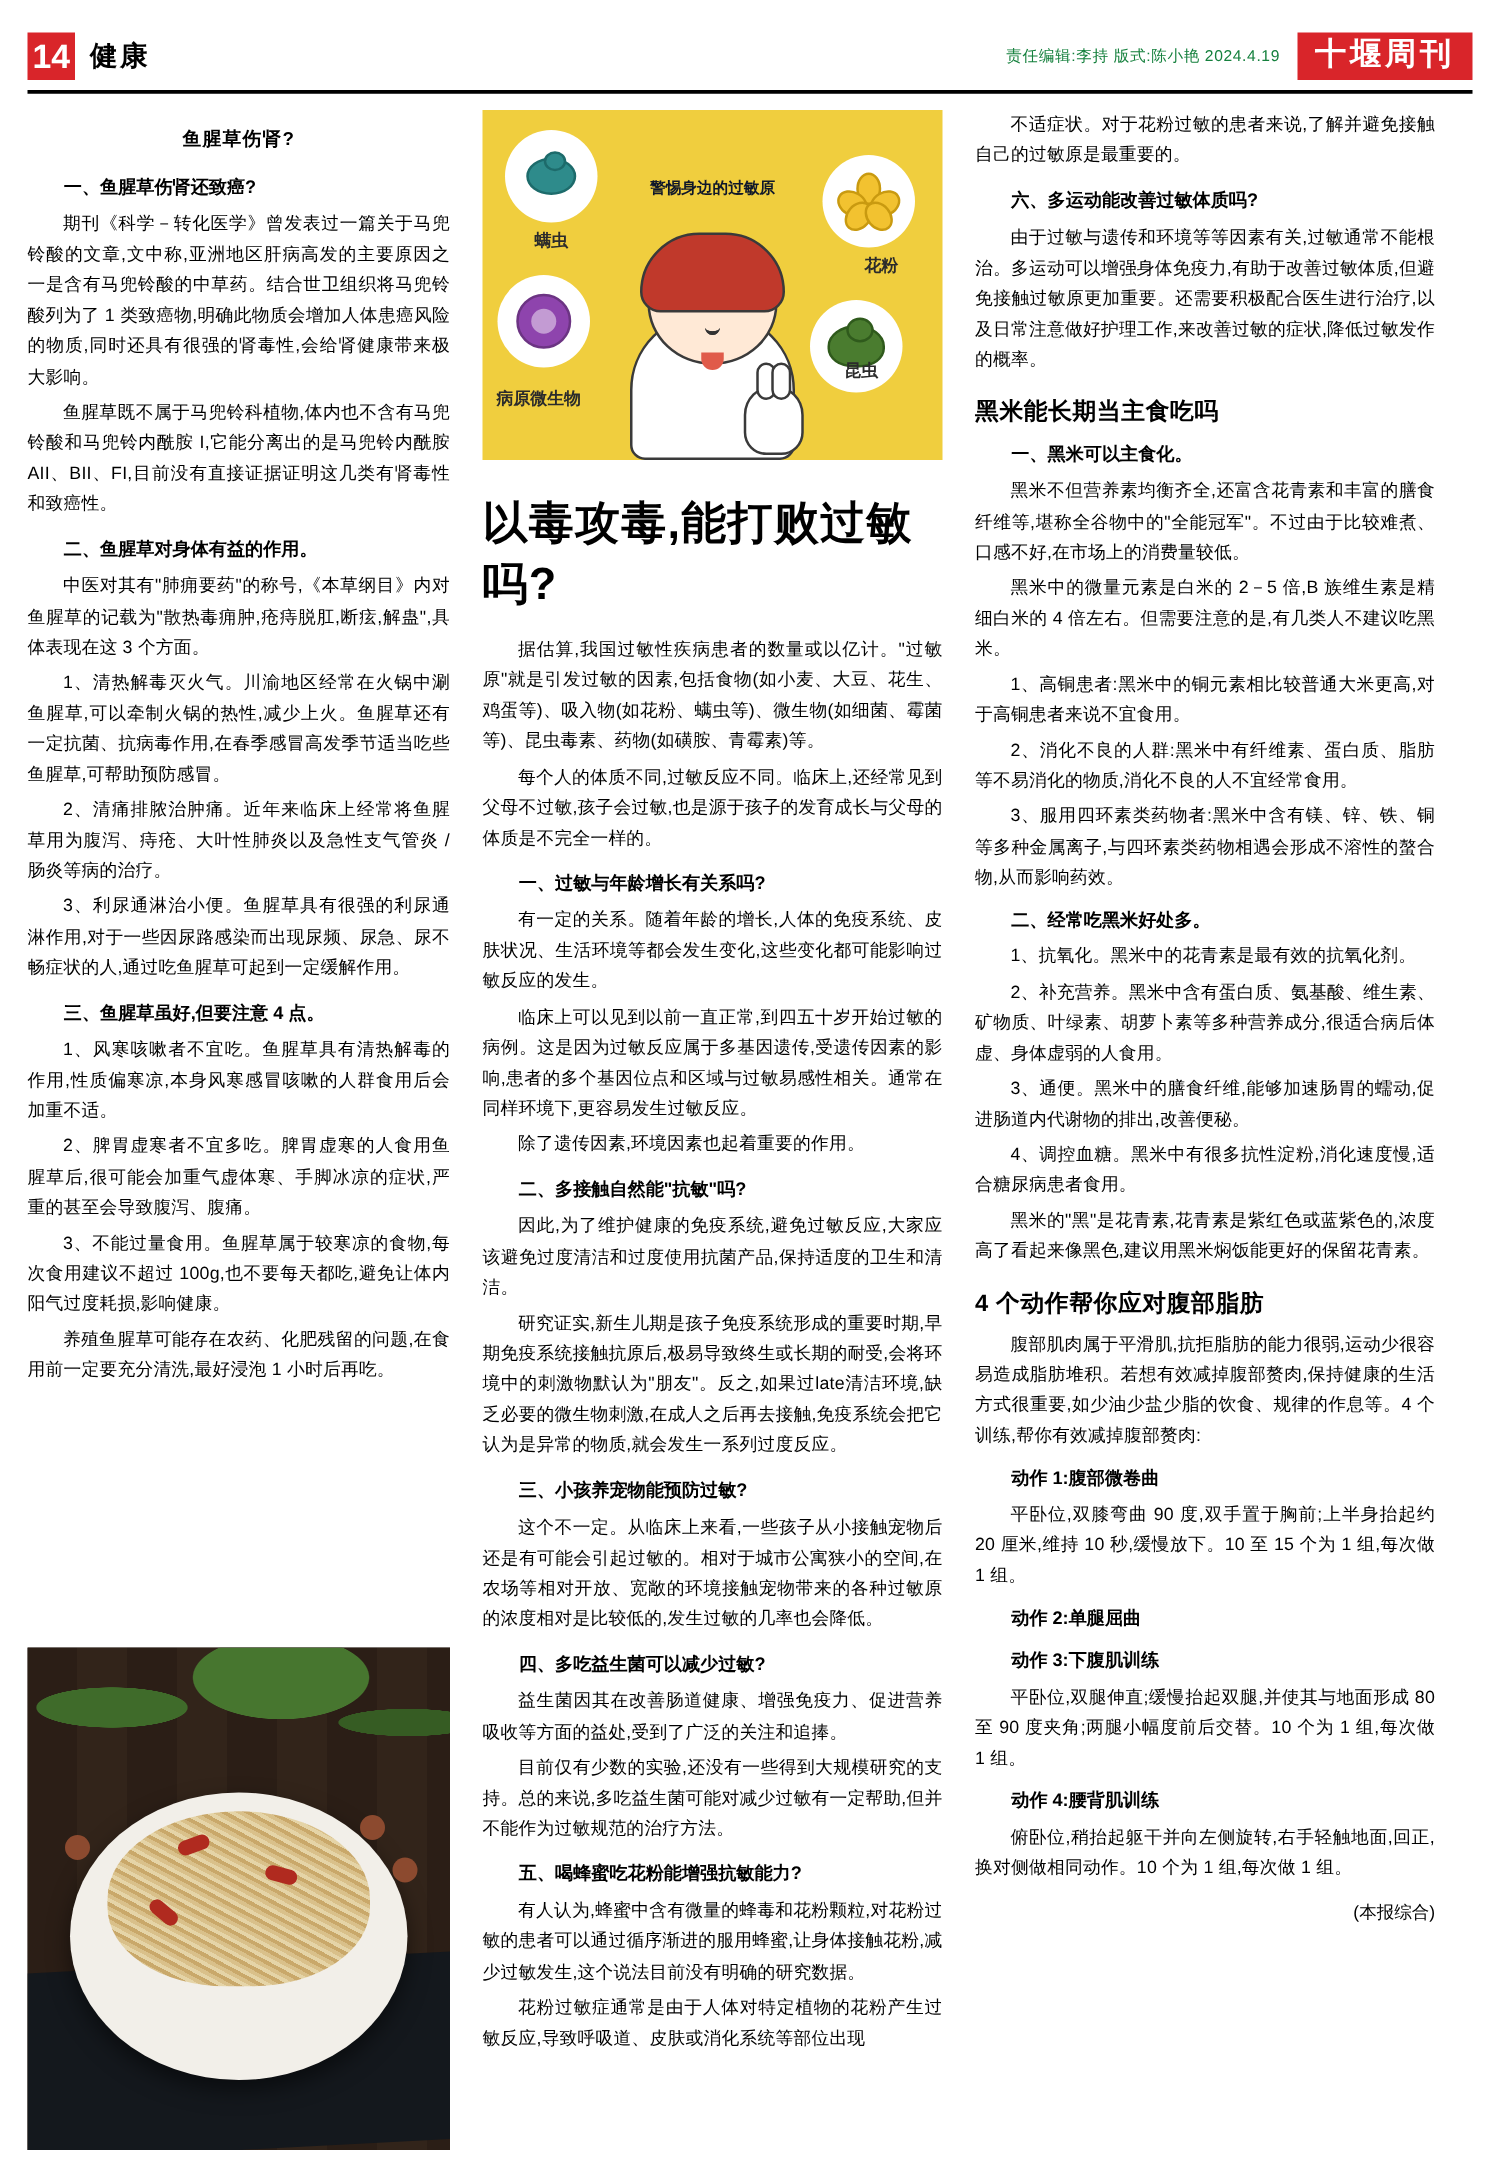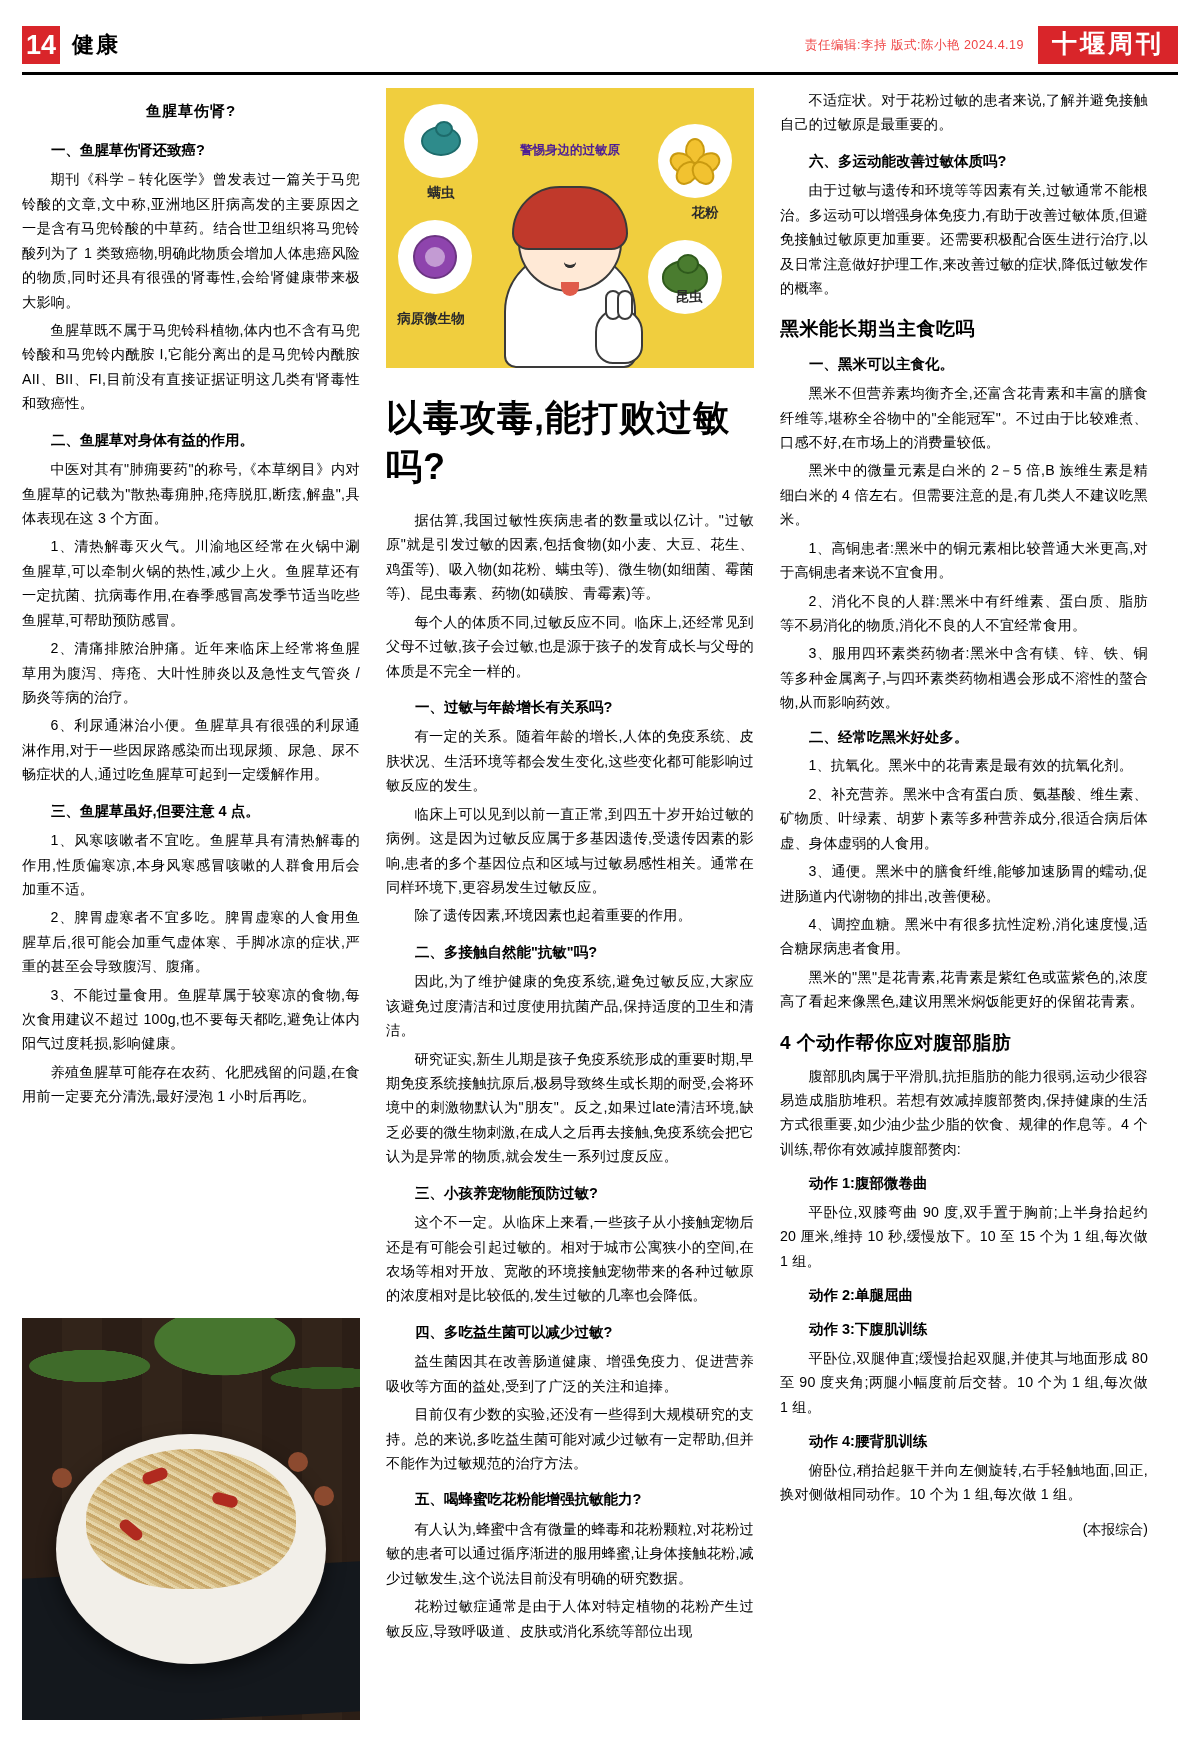--- a/index.html
+++ b/index.html
@@ -46,21 +46,21 @@
     letter-spacing: 2px;
   }
   .masthead-right {
     margin-left: auto;
     display: flex;
     align-items: center;
     gap: 14px;
   }
   .credits {
     font-size: 12.5px;
-    color: #ef4444;
+    color: #15803d;
     letter-spacing: 0.5px;
   }
   .paper-logo {
     background: #d9252a;
     color: #fff;
     font-size: 25px;
     font-weight: bold;
     letter-spacing: 3px;
     padding: 4px 14px 6px 14px;
     line-height: 1.1;
@@ -141,21 +141,21 @@
     background: #f0ce3e;
     position: relative;
     overflow: hidden;
   }
   .illus-title {
     position: absolute;
     top: 54px; left: 0; right: 0;
     text-align: center;
     font-size: 12.5px;
     font-weight: bold;
-    color: #4c1d95;
+    color: #0f172a;
     z-index: 6;
   }
   .bubble {
     position: absolute;
     background: #fff;
     border-radius: 50%;
     width: 74px; height: 74px;
     display: flex;
     align-items: center;
     justify-content: center;
@@ -324,21 +324,21 @@
       <div class="headline">鱼腥草伤肾?</div>
 
       <div class="sub-h">一、鱼腥草伤肾还致癌?</div>
       <p class="body">期刊《科学－转化医学》曾发表过一篇关于马兜铃酸的文章,文中称,亚洲地区肝病高发的主要原因之一是含有马兜铃酸的中草药。结合世卫组织将马兜铃酸列为了 1 类致癌物,明确此物质会增加人体患癌风险的物质,同时还具有很强的肾毒性,会给肾健康带来极大影响。</p>
       <p class="body">鱼腥草既不属于马兜铃科植物,体内也不含有马兜铃酸和马兜铃内酰胺 I,它能分离出的是马兜铃内酰胺 AII、BII、FI,目前没有直接证据证明这几类有肾毒性和致癌性。</p>
 
       <div class="sub-h">二、鱼腥草对身体有益的作用。</div>
       <p class="body">中医对其有"肺痈要药"的称号,《本草纲目》内对鱼腥草的记载为"散热毒痈肿,疮痔脱肛,断痃,解蛊",具体表现在这 3 个方面。</p>
       <p class="body">1、清热解毒灭火气。川渝地区经常在火锅中涮鱼腥草,可以牵制火锅的热性,减少上火。鱼腥草还有一定抗菌、抗病毒作用,在春季感冒高发季节适当吃些鱼腥草,可帮助预防感冒。</p>
       <p class="body">2、清痛排脓治肿痛。近年来临床上经常将鱼腥草用为腹泻、痔疮、大叶性肺炎以及急性支气管炎 / 肠炎等病的治疗。</p>
-      <p class="body">6、利尿通淋治小便。鱼腥草具有很强的利尿通淋作用,对于一些因尿路感染而出现尿频、尿急、尿不畅症状的人,通过吃鱼腥草可起到一定缓解作用。</p>
+      <p class="body">3、利尿通淋治小便。鱼腥草具有很强的利尿通淋作用,对于一些因尿路感染而出现尿频、尿急、尿不畅症状的人,通过吃鱼腥草可起到一定缓解作用。</p>
 
       <div class="sub-h">三、鱼腥草虽好,但要注意 4 点。</div>
       <p class="body">1、风寒咳嗽者不宜吃。鱼腥草具有清热解毒的作用,性质偏寒凉,本身风寒感冒咳嗽的人群食用后会加重不适。</p>
       <p class="body">2、脾胃虚寒者不宜多吃。脾胃虚寒的人食用鱼腥草后,很可能会加重气虚体寒、手脚冰凉的症状,严重的甚至会导致腹泻、腹痛。</p>
       <p class="body">3、不能过量食用。鱼腥草属于较寒凉的食物,每次食用建议不超过 100g,也不要每天都吃,避免让体内阳气过度耗损,影响健康。</p>
       <p class="body">养殖鱼腥草可能存在农药、化肥残留的问题,在食用前一定要充分清洗,最好浸泡 1 小时后再吃。</p>
 
       <div class="photo">
         <div class="wood"></div>
         <div class="leaves"></div>

